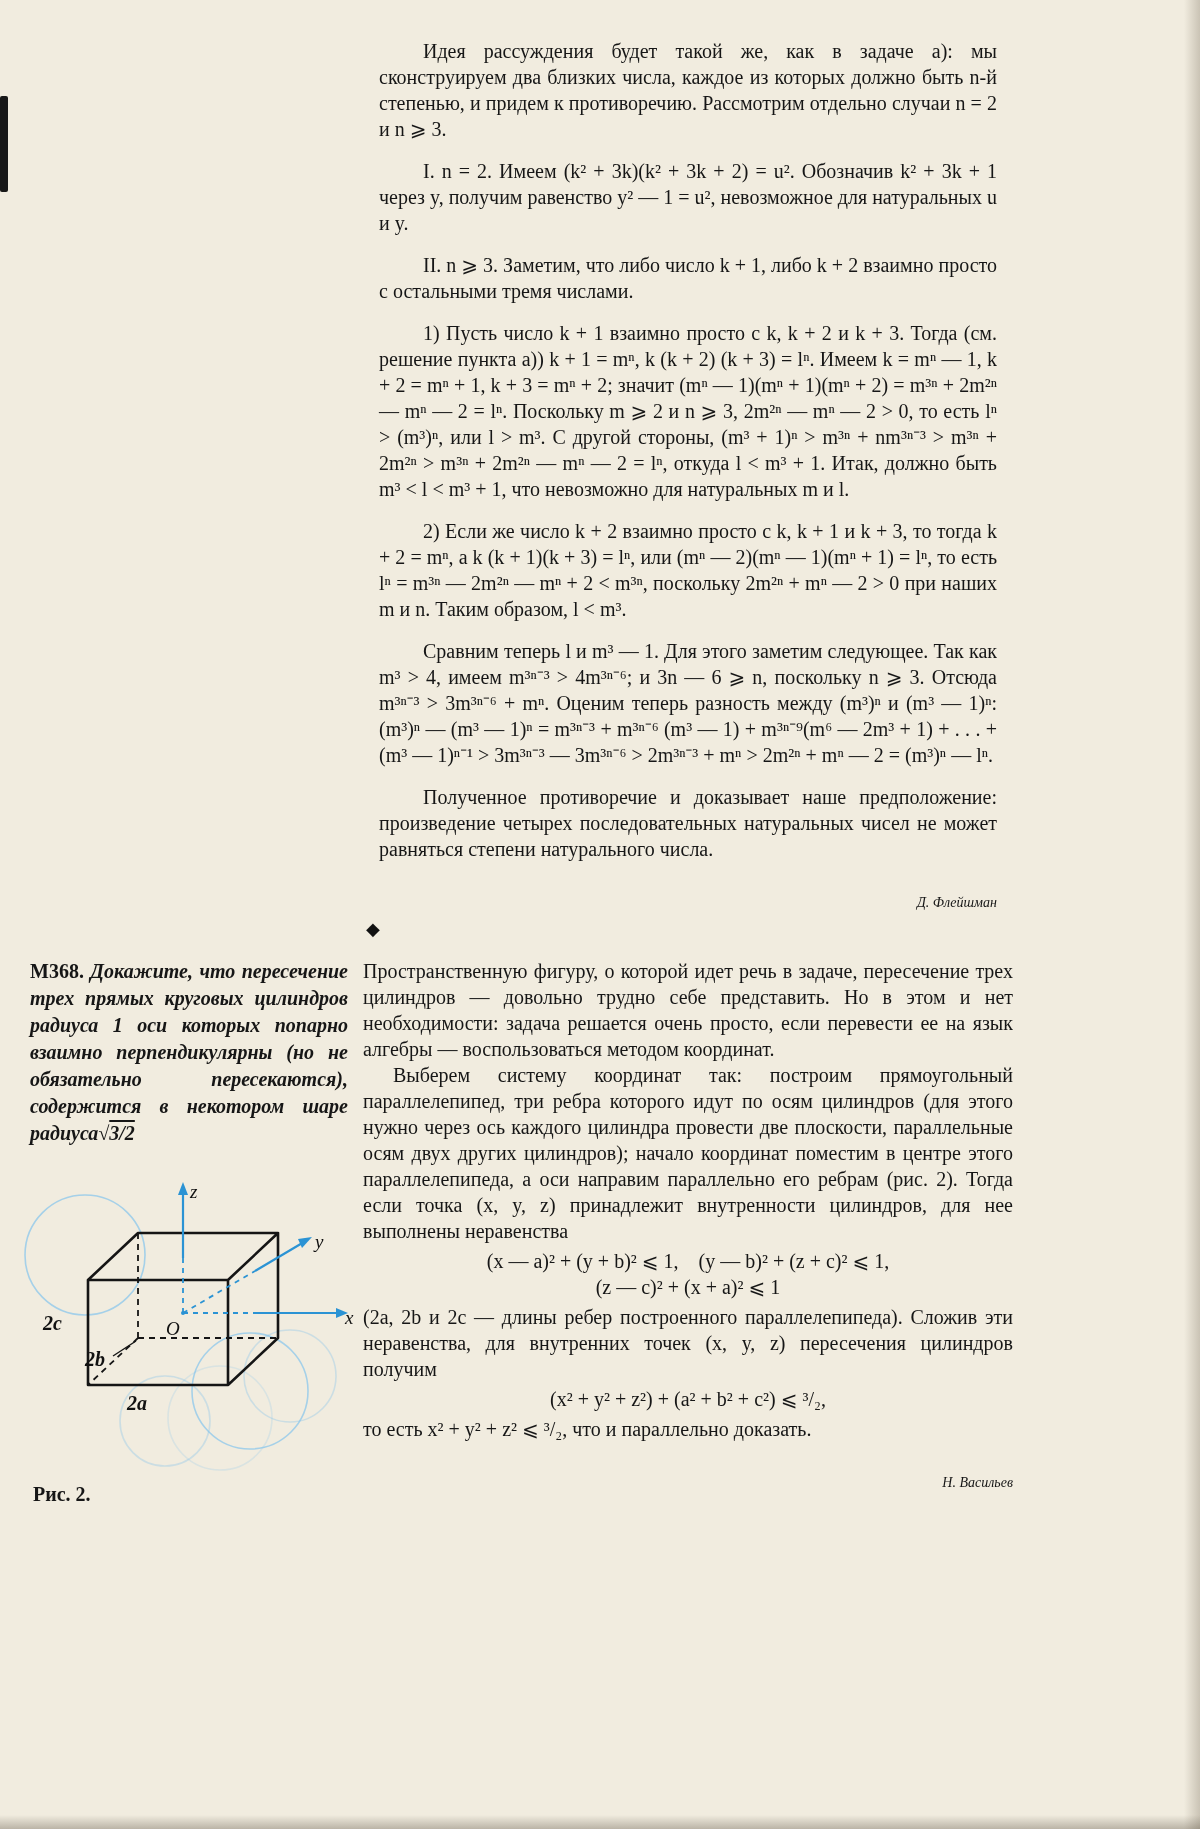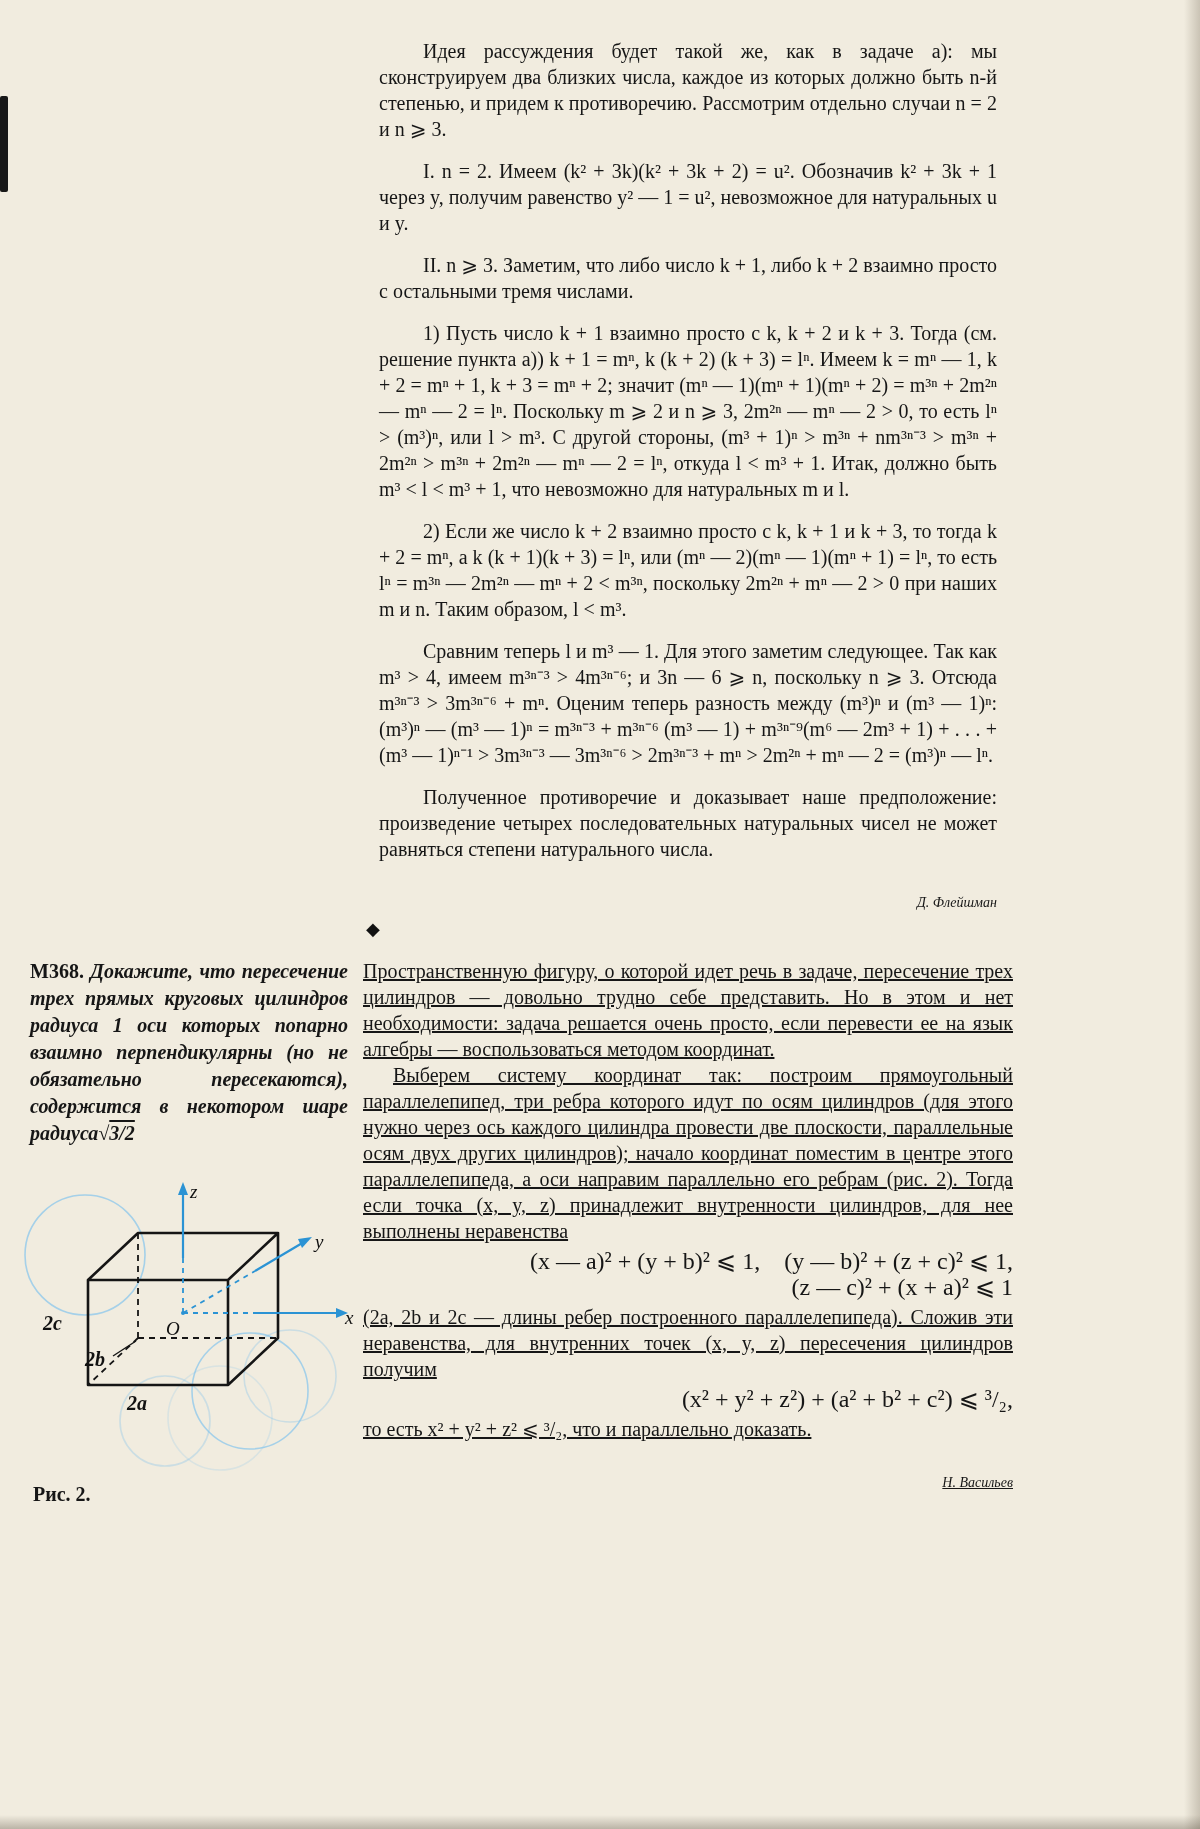--- a/index.html
+++ b/index.html
@@ -17,23 +17,23 @@
   .left-col{position:absolute;left:30px;top:958px;width:318px;
     font-size:20px;line-height:27px;font-style:italic;font-weight:bold;
     text-align:justify;}
   .left-col p{margin:0;}
   .problem-id{font-style:normal;font-weight:bold;}
   .radicand{text-decoration:overline;}
   .figure{position:absolute;left:15px;top:1178px;width:345px;height:300px;margin:0;}
   .fig-caption{position:absolute;left:33px;top:1483px;font-weight:bold;font-size:20px;}
   .right-col{position:absolute;left:363px;top:958px;width:650px;
     font-size:20px;line-height:26px;text-align:justify;}
-  .right-col p{margin:0;text-indent:30px;text-decoration:underline;}
+  .right-col p{margin:0;text-indent:30px;}
   .right-col p.no-indent{text-indent:0;}
-  .formula{text-align:right;text-indent:0;margin:4px 0;font-size:24px;line-height:26px;}
+  .formula{text-align:center;text-indent:0;margin:4px 0;font-size:20px;line-height:26px;}
   .page-number{position:absolute;left:972px;top:1828px;font-size:23px;font-weight:bold;}
   .artifact{position:absolute;left:0;top:96px;width:8px;height:96px;background:#181818;border-radius:2px;}
   .edge-right{position:absolute;right:0;top:0;width:16px;height:1829px;
     background:linear-gradient(to right, rgba(86,74,55,0), rgba(86,74,55,0.25));}
   .edge-bottom{position:absolute;left:0;top:1815px;width:1200px;height:14px;
     background:linear-gradient(to bottom, rgba(60,50,35,0), rgba(60,50,35,0.3));}
   
   .sketch{fill:none;stroke-width:1.6;opacity:0.7;}
   .sketch.faint{opacity:0.35;}
   .sketch.fainter{opacity:0.22;}

